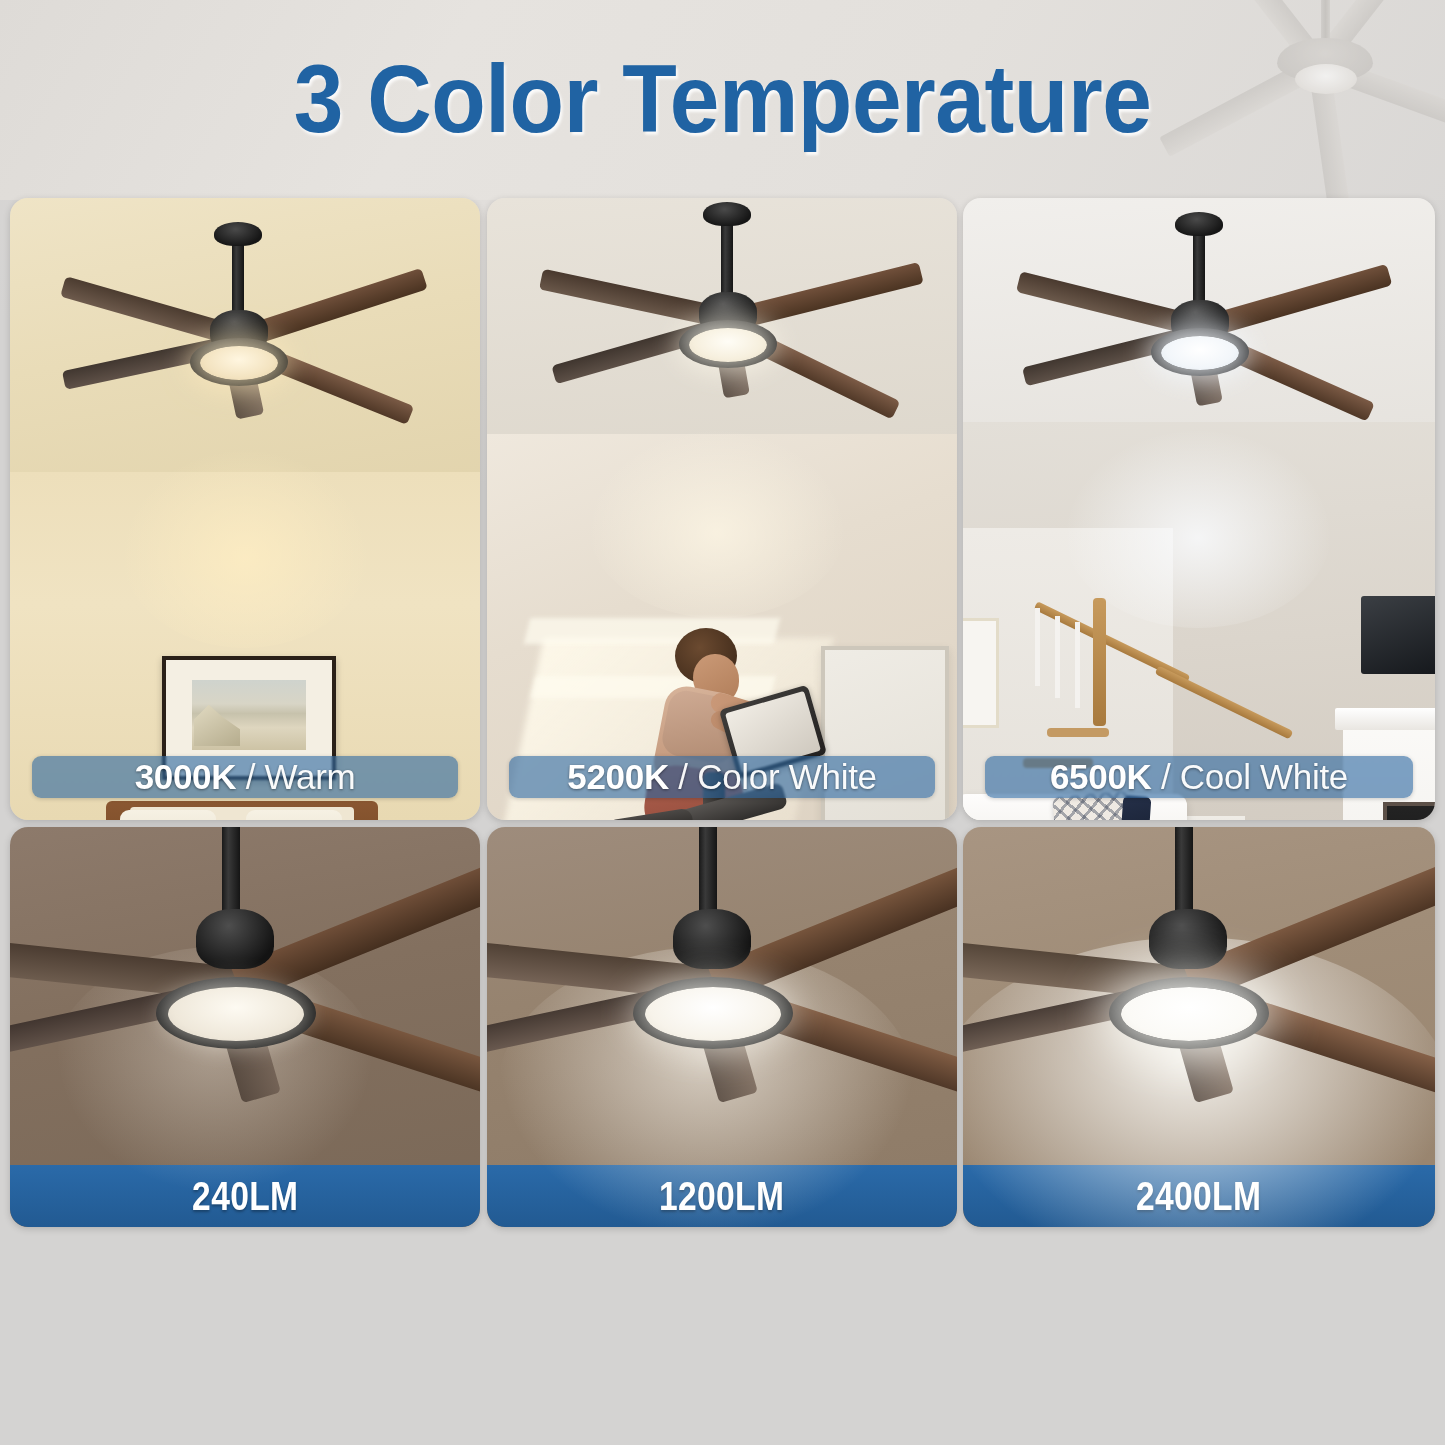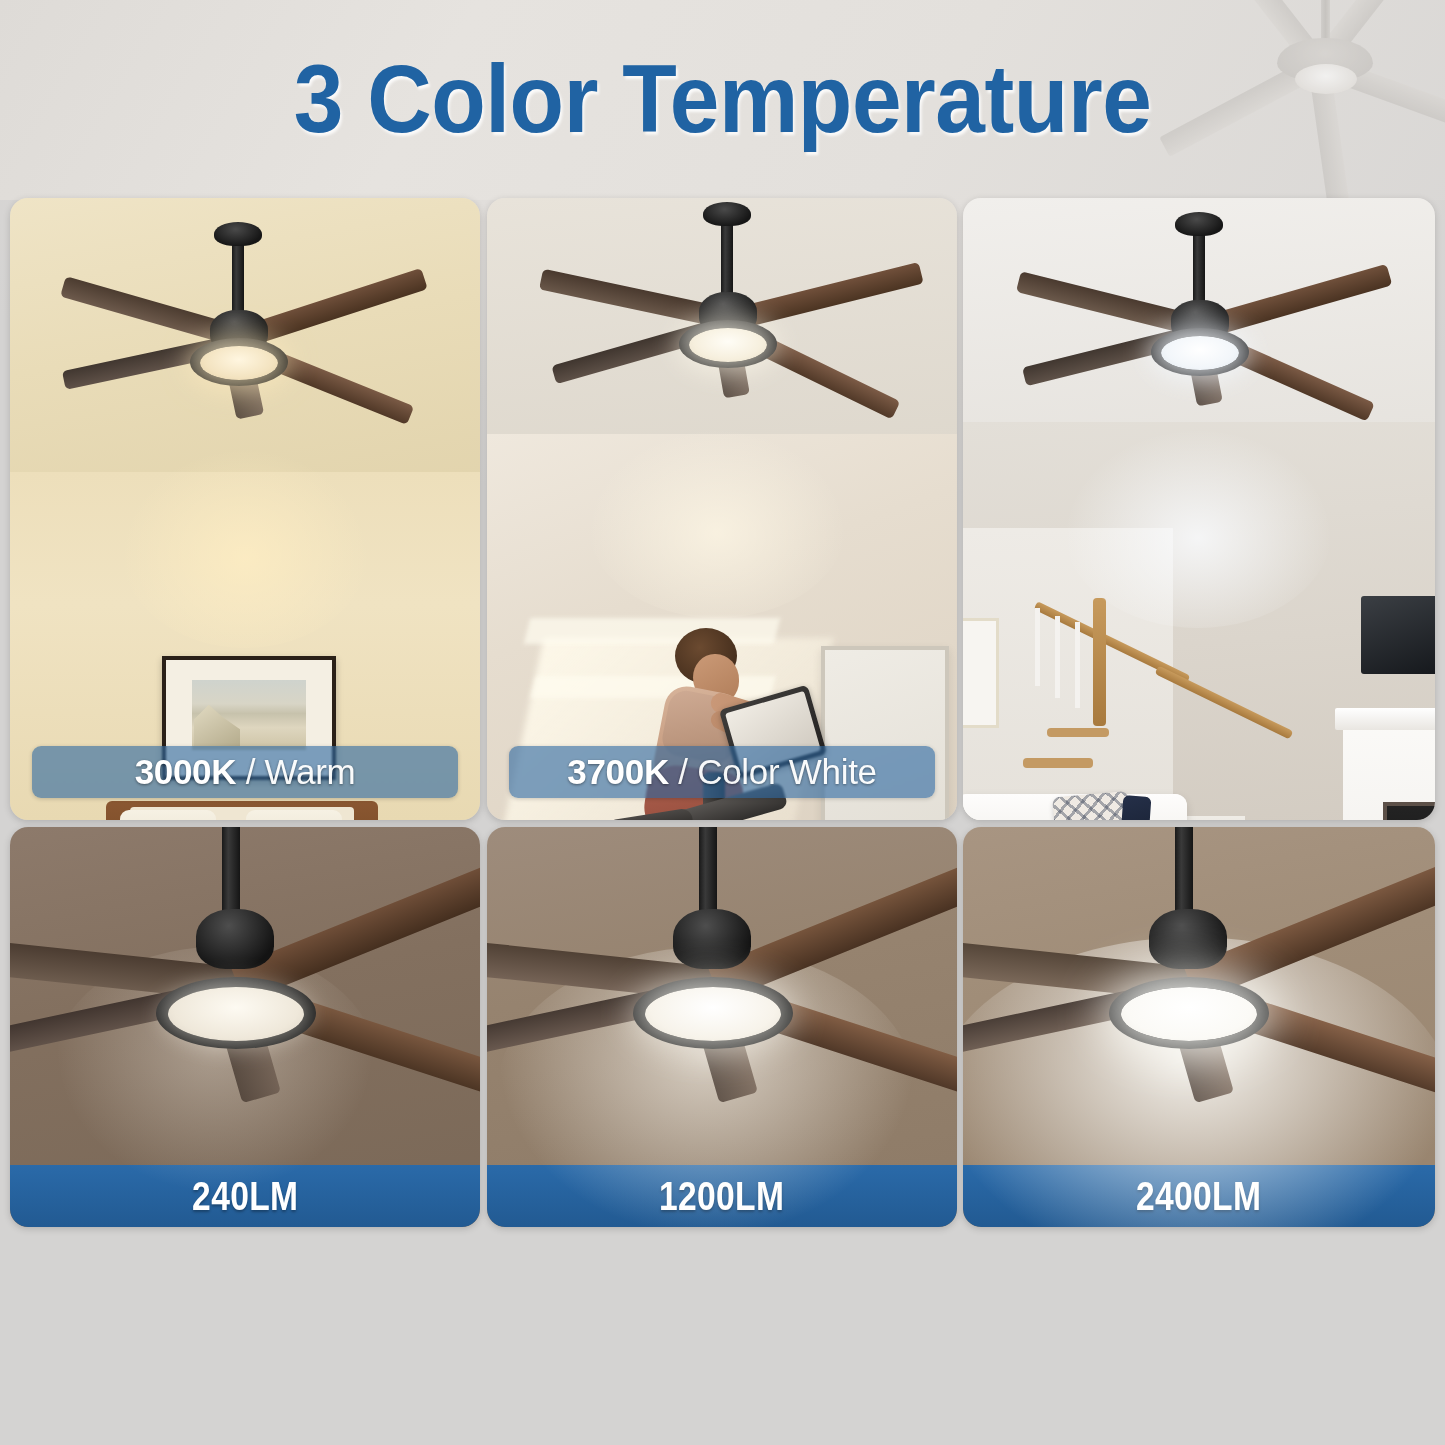--- a/index.html
+++ b/index.html
@@ -279,21 +279,21 @@
     background:#f7f5f1;border:3px solid #e3dcc9;
   }
 
   
   .s4-bg{position:absolute;inset:0;background:linear-gradient(170deg,#8d7a6b 0%,#83705f 40%,#7a6857 100%);}
   .s5-bg{position:absolute;inset:0;background:linear-gradient(170deg,#9e8c7c 0%,#96836f 38%,#8d7a66 100%);}
   .s6-bg{position:absolute;inset:0;background:linear-gradient(170deg,#a89582 0%,#a08d78 36%,#97836d 100%);}
 
   
   .lbl-glass{
-    position:absolute;left:22px;bottom:22px;right:22px;height:52px;
+    position:absolute;left:22px;bottom:22px;right:22px;height:42px;
     background:rgba(41,101,160,.60);
     border-radius:9px;
     display:flex;align-items:center;justify-content:center;
     backdrop-filter:blur(1px);
     box-shadow:0 1px 4px rgba(0,0,0,.18);
   }
   .lbl-glass .txt{
     font-size:35px;color:#fff;white-space:nowrap;
     text-shadow:0 1px 3px rgba(0,0,0,.45);
     letter-spacing:-0.3px;
@@ -449,21 +449,21 @@
         <div class="canopy" style="left:216px;top:4px;width:48px;height:24px;"></div>
         <div class="motor" style="left:212px;top:94px;width:58px;height:42px;"></div>
         <div class="ring" style="left:192px;top:122px;width:98px;height:48px;"></div>
         <div class="lamp" style="left:202px;top:130px;width:78px;height:34px;
                     background:radial-gradient(ellipse at 50% 40%,#fffdf6,#f6efdd 62%,#e6dcc6);
                     box-shadow:0 0 26px 12px rgba(255,250,235,.6);"></div>
       </div>
     </div>
 
     <div class="lbl-glass">
-      <span class="txt"><span class="k">3700K</span><span class="sep"> / </span><span class="sep">Color White</span></span>
+      <span class="txt"><span class="k">5200K</span><span class="sep"> / </span><span class="sep">Color White</span></span>
     </div>
   </div>
 
   <div class="panel r1 c3">
     <div class="scene">
       <div class="s3-ceil"></div>
       <div class="s3-wall"></div>
       <div class="s3-stairwall"></div>
 
       <div class="s3-rail" style="left:64px;top:440px;width:170px;height:9px;transform:rotate(26deg);"></div>
@@ -505,20 +505,23 @@
         <div class="drop" style="left:230px;top:28px;width:12px;height:82px;"></div>
         <div class="canopy" style="left:212px;top:14px;width:48px;height:24px;"></div>
         <div class="motor" style="left:208px;top:102px;width:58px;height:42px;"></div>
         <div class="ring" style="left:188px;top:130px;width:98px;height:48px;"></div>
         <div class="lamp" style="left:198px;top:138px;width:78px;height:34px;
                     background:radial-gradient(ellipse at 50% 40%,#ffffff,#f2f6fa 62%,#dfe6ed);
                     box-shadow:0 0 26px 12px rgba(245,250,255,.7);"></div>
       </div>
     </div>
 
+    <div class="lbl-glass">
+      <span class="txt"><span class="k">6500K</span><span class="sep"> / </span><span class="sep">Cool White</span></span>
+    </div>
   </div>
 
   <div class="panel r2 c1">
     <div class="scene">
       <div class="s4-bg"></div>
       <div class="glow" style="left:40px;top:120px;width:330px;height:250px;
                   background:radial-gradient(ellipse at 50% 40%,rgba(255,250,240,.34),rgba(255,250,240,0) 68%);"></div>
       <div class="fan" style="left:0;top:0;width:470px;height:400px;">
         <div class="blade" style="left:228px;top:140px;width:290px;height:34px;transform:rotate(186deg);
                     background:linear-gradient(180deg,#6d5c4e,#4b3c31);"></div>

